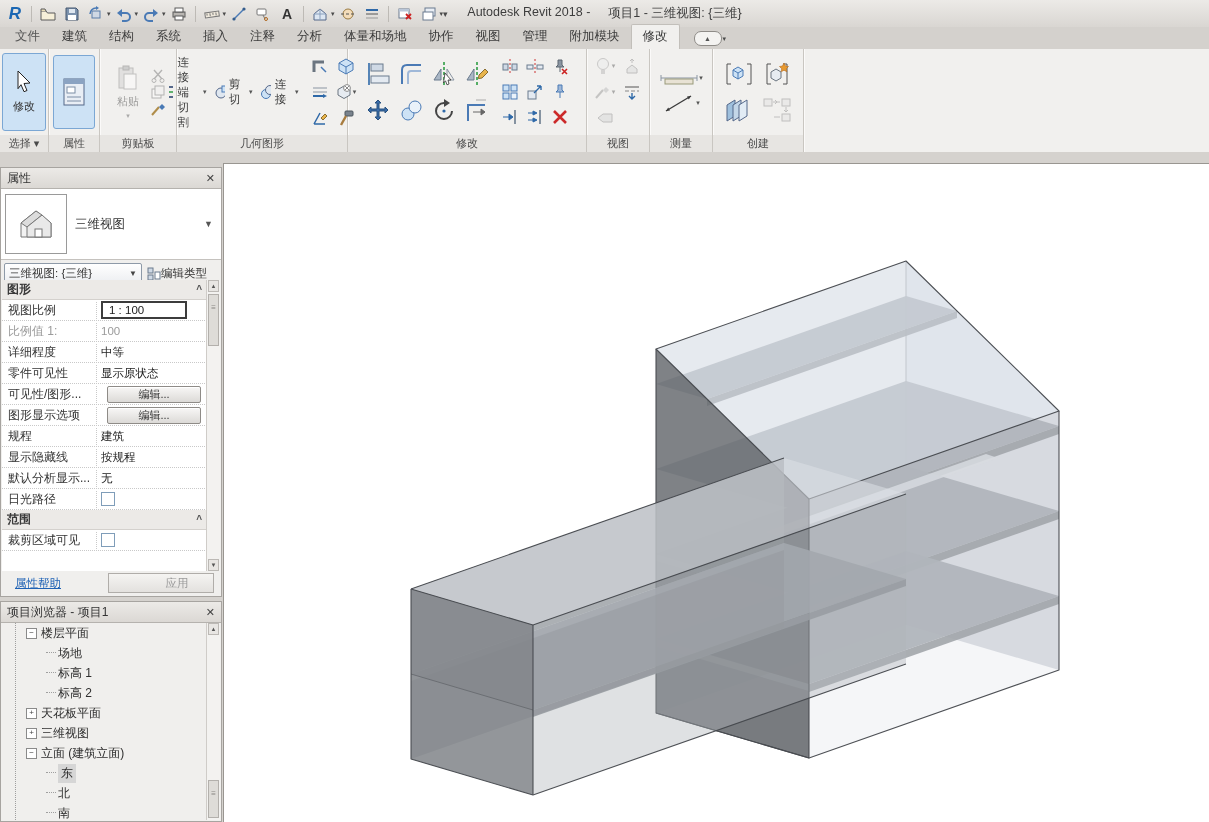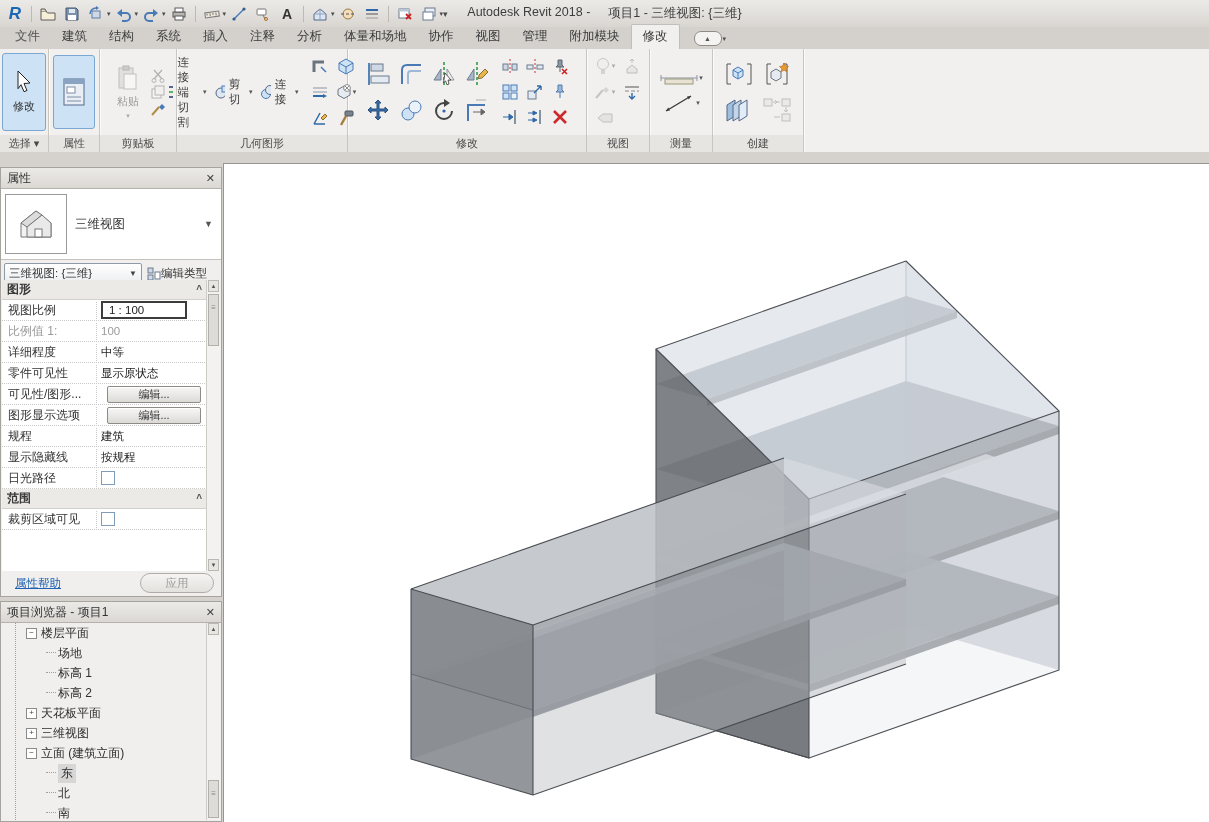--- a/index.html
+++ b/index.html
@@ -67,21 +67,21 @@
   .prow.disabled .plabel,.prow.disabled .pval{color:#9b9b9b;}
   .vinput{border:2px solid #3c3c3c;background:#fff;height:14px;line-height:14px;padding:0 6px;min-width:70px;font-size:11.5px;}
   .vbtn{width:92px;height:15px;border:1px solid #8e8b87;border-radius:2px;background:linear-gradient(#f8f7f6,#dcdad7);font-size:11px;text-align:center;line-height:15px;color:#333;box-shadow:0 1px 0 #fff inset;margin:0 auto;}
   .cb{width:12px;height:12px;border:1px solid #7f9db9;background:#fff;display:inline-block;}
   .vscroll{position:absolute;right:0;top:0;bottom:0;width:13px;background:#f3f2f0;border-left:1px solid #cfccc8;}
   .sarrow{position:absolute;left:1px;width:11px;height:12px;background:#e8e6e3;border:1px solid #bcb9b5;font-size:6px;color:#555;text-align:center;line-height:11px;box-sizing:border-box;}
   .sthumb{position:absolute;left:1px;width:11px;background:#dedcd8;border:1px solid #b3b0ac;box-sizing:border-box;}
   .sthumb:after{content:"≡";display:block;text-align:center;font-size:8px;color:#8a8784;margin-top:8px;}
   .pfoot{position:absolute;left:8px;right:1px;bottom:1px;height:24px;background:#f0efed;display:flex;align-items:center;padding:0 6px;}
   .phelp{color:#1f62b5;text-decoration:underline;font-size:11.5px;}
-  .applybtn{margin-left:auto;width:72px;height:18px;border:1px solid #b0ada9;border-radius:10px;background:linear-gradient(#f5f4f2,#e3e1de);color:#9a9a9a;font-size:11.5px;text-align:center;line-height:18px;}
+  .applybtn{margin-left:auto;width:72px;height:18px;border:1px solid #b0ada9;border-radius:0;background:linear-gradient(#f5f4f2,#e3e1de);color:#9a9a9a;font-size:11.5px;text-align:center;line-height:18px;padding-left:32px;}
   
   .browser{top:434px;bottom:0;}
   .tree{position:absolute;left:1px;right:14px;top:21px;bottom:1px;background:#f0efed;overflow:hidden;}
   .tree:before{content:"";position:absolute;left:13px;top:0;bottom:0;border-left:1px dotted #9f9f9f;}
   .titem{height:20px;display:flex;align-items:center;font-size:12px;color:#2e2e2e;position:relative;}
   .texp{width:9px;height:9px;border:1px solid #8a8a8a;background:#fff;font-size:8px;line-height:7px;text-align:center;color:#444;margin-right:4px;flex:0 0 auto;}
   .tstub{display:inline-block;width:10px;border-top:1px dotted #9f9f9f;height:1px;margin-right:2px;}
   .l1{padding-left:24px;}
   .l2{padding-left:44px;}
   .tlabel.sel{background:#d6d6d6;padding:1px 3px;}
@@ -737,20 +737,24 @@
           </div>
           <div class="prow">
             <div class="plabel">规程</div>
             <div class="pval">建筑</div>
           </div>
           <div class="prow">
             <div class="plabel">显示隐藏线</div>
             <div class="pval">按规程</div>
           </div>
           <div class="prow">
+            <div class="plabel">默认分析显示...</div>
+            <div class="pval">无</div>
+          </div>
+          <div class="prow">
             <div class="plabel">日光路径</div>
             <div class="pval">
                 <span class="cb"></span>
               </div>
           </div>
 
           <div class="sect">
               <span>范围</span>
               <span class="chev">^</span>
             </div>

